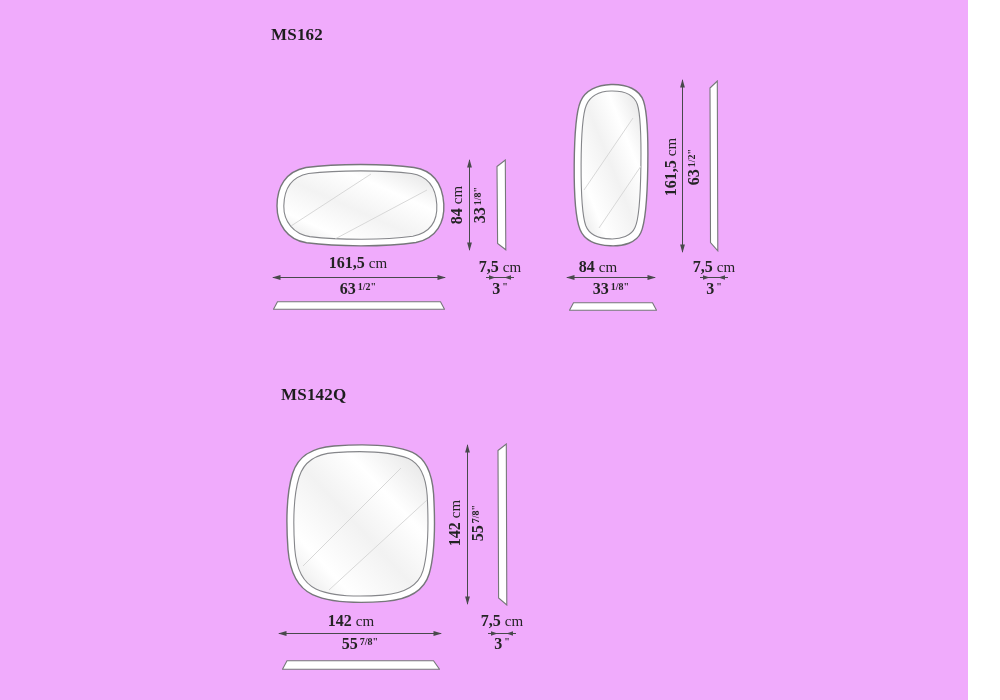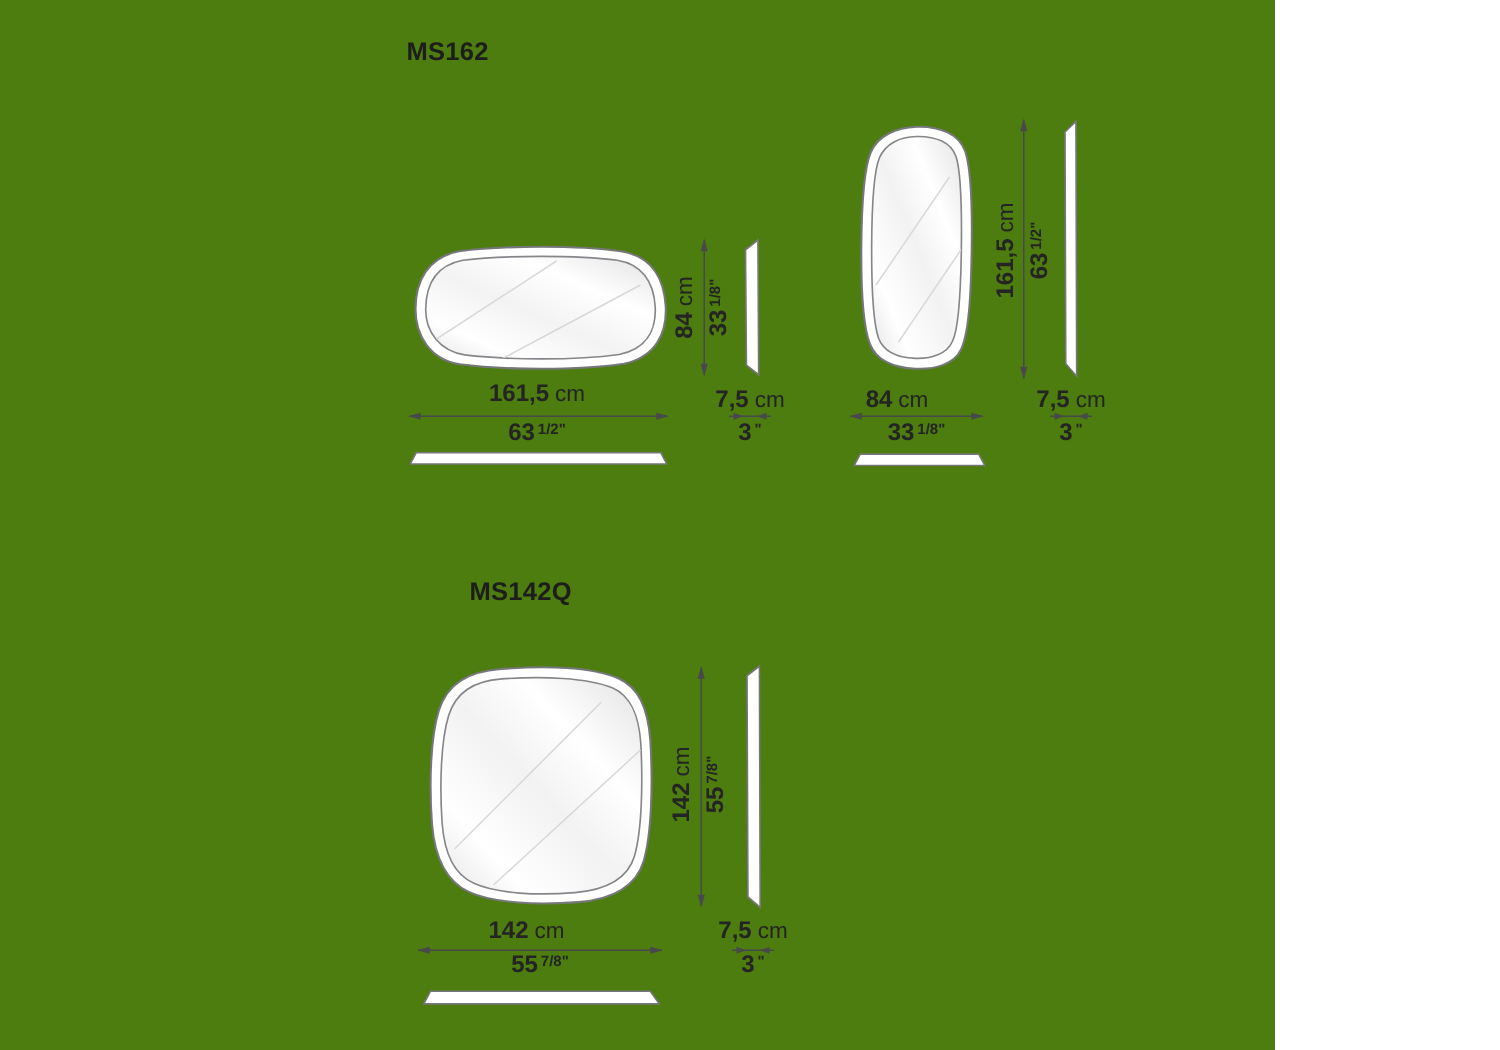--- a/index.html
+++ b/index.html
@@ -1,18 +1,18 @@
 <!DOCTYPE html>
 <html><head>
 <meta charset="utf-8">
 <style>
   html,body{margin:0;padding:0;background:#ffffff;}
   .sheet{
-    position:relative;width:850px;height:700px;background:#4d7c0f;
-    font-family:Liberation Sans, sans-serif;color:#232323;overflow:hidden;
+    position:relative;width:968px;height:700px;background:#f0abfc;
+    font-family:Liberation Serif, serif;color:#232323;overflow:hidden;
   }
   .abs{position:absolute;}
   .ptitle{
     position:absolute;font-size:17px;font-weight:700;color:#1d1d1d;letter-spacing:.2px;
     white-space:nowrap;
   }
   .dlabel{
     position:absolute;width:120px;height:18px;line-height:18px;text-align:center;
     font-size:16px;color:#242424;white-space:nowrap;
   }
@@ -156,21 +156,21 @@
     <svg class="abs" style="left:273px;top:301px;" width="172" height="9" viewBox="0 0 172 9">
       <polygon points="4.5,0.7 167.5,0.7 171.5,8.3 0.5,8.3" fill="#ffffff" stroke="#76777a" stroke-width="1.1"></polygon>
     </svg>
     <svg class="abs" style="left:569px;top:302px;" width="88" height="9" viewBox="0 0 88 9">
       <polygon points="4.5,0.7 83.5,0.7 87.5,8.3 0.5,8.3" fill="#ffffff" stroke="#76777a" stroke-width="1.1"></polygon>
     </svg>
   </div>
 
   <div>
 
-    <div class="ptitle" style="left:281px;top:385px;margin-left:32px;">MS142Q</div>
+    <div class="ptitle" style="left:281px;top:385px;">MS142Q</div>
 
     <svg class="abs" style="left:283px;top:442px;" width="154" height="163" viewBox="0 0 154 163">
       <defs>
         <linearGradient id="g3" x1="0" y1="1" x2="1" y2="0">
           <stop offset="0" stop-color="#e5e5e5"></stop>
             <stop offset="0.22" stop-color="#ffffff"></stop>
           <stop offset="0.48" stop-color="#f2f2f2"></stop>
             <stop offset="0.7" stop-color="#ffffff"></stop>
           <stop offset="1" stop-color="#e2e2e2"></stop>
         </linearGradient>

